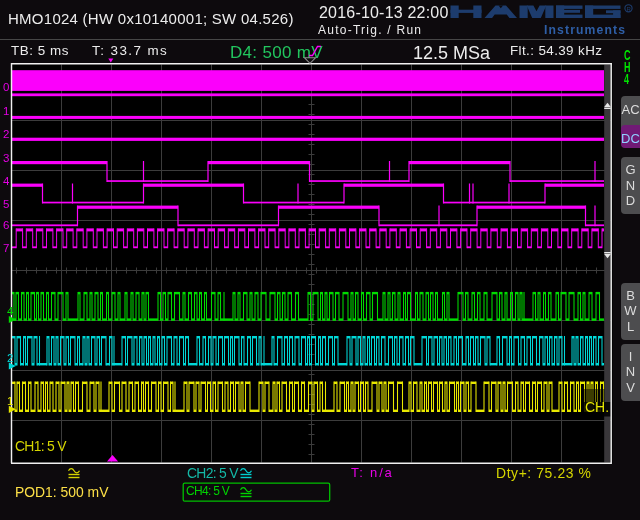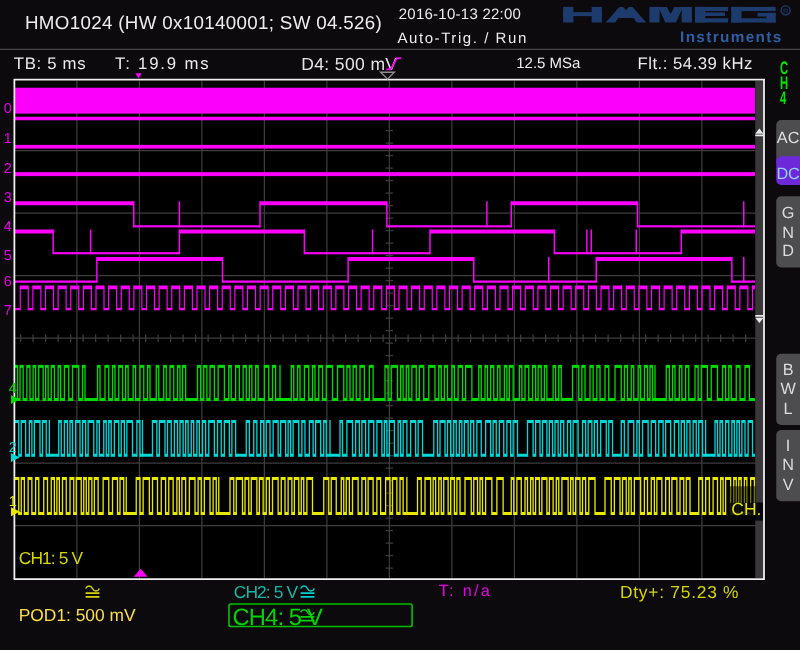--- a/index.html
+++ b/index.html
@@ -1,26 +1,26 @@
 <!DOCTYPE html>
 <html><head><meta charset="utf-8"><style>
 html,body{margin:0;padding:0}
 body{width:640px;height:520px;background:#0d0a0d;font-family:"Liberation Sans",sans-serif;position:relative;overflow:hidden}
 .t{position:absolute;white-space:pre}
 .w{color:#ececec}
 .box{position:absolute;left:621px;width:19px;background:#4d4d4f;border-radius:4px 0 0 4px;color:#dcdcdc;text-align:center;font-size:13px}
 </style></head><body>
-<div class="t w" style="left:20px;top:9.5px;font-size:15px;letter-spacing:0.26px">HMO1024 (HW 0x10140001; SW 04.526)</div>
-<div class="t w" style="left:319px;top:3.5px;font-size:12px;letter-spacing:0.2px">2016-10-13 22:00</div>
+<div class="t w" style="left:8px;top:9.5px;font-size:15px;letter-spacing:0.26px">HMO1024 (HW 0x10140001; SW 04.526)</div>
+<div class="t w" style="left:319px;top:3.5px;font-size:16px;letter-spacing:0.2px">2016-10-13 22:00</div>
 <div class="t w" style="left:318px;top:22.5px;font-size:12px;letter-spacing:1.25px">Auto-Trig. / Run</div>
 <div style="position:absolute;left:0;top:39px;width:640px;height:1px;background:#464646"></div>
 <div class="t w" style="left:11px;top:43px;font-size:13.4px;letter-spacing:0.55px">TB: 5 ms</div>
-<div class="t w" style="left:92px;top:43px;font-size:13.4px;letter-spacing:1.45px">T: 19.9 ms</div>
-<div class="t" style="left:241px;top:43px;font-size:14px;letter-spacing:0.3px;color:#e5e5e5">D4: 500 mV</div>
-<div class="t w" style="left:413px;top:43px;font-size:12px">12.5 MSa</div>
+<div class="t w" style="left:92px;top:43px;font-size:13.4px;letter-spacing:1.45px">T: 33.7 ms</div>
+<div class="t" style="left:230px;top:43px;font-size:17px;letter-spacing:0.3px;color:#22c55e">D4: 500 mV</div>
+<div class="t w" style="left:413px;top:43px;font-size:18px">12.5 MSa</div>
 <div class="t w" style="left:510px;top:43px;font-size:13.4px;letter-spacing:0.4px">Flt.: 54.39 kHz</div>
 <svg width="640" height="520" style="position:absolute;left:0;top:0">
 <rect x="450.5" y="5.5" width="8.2" height="12.5" fill="#1d3c6d"></rect>
 <rect x="473.3" y="5.5" width="8.2" height="12.5" fill="#1d3c6d"></rect>
 <rect x="450.5" y="9.7" width="31.0" height="3.2" fill="#1d3c6d"></rect>
 <polygon points="484.5,18.0 495.5,5.5 506,5.5 517,18.0 509.4,18.0 506.8,14.4 494.7,14.4 492.1,18.0" fill="#1d3c6d"></polygon>
 <polygon points="498.6,5.5 503.0,5.5 500.8,8.2" fill="#0d0a0d"></polygon>
 <rect x="519.5" y="5.5" width="8.2" height="12.5" fill="#1d3c6d"></rect>
 <rect x="545.3" y="5.5" width="8.2" height="12.5" fill="#1d3c6d"></rect>
 <polygon points="526.7,5.5 533.4,5.5 536.5,11.2 539.6,5.5 546.3,5.5 540.8,18.0 532.2,18.0" fill="#1d3c6d"></polygon>
@@ -813,21 +813,21 @@
 <path d="M240.5 470.8c1.4 -2.8 4.1 -2.8 5.5 0c1.4 2.8 4.1 2.8 5.5 0" stroke="#00cfcf" stroke-width="1.2" fill="none"></path>
     <rect x="240.5" y="473.8" width="11" height="1.4" fill="#00cfcf"></rect>
     <rect x="240.5" y="476.8" width="11" height="1.4" fill="#00cfcf"></rect>
 <path d="M240.5 489.8c1.4 -2.8 4.1 -2.8 5.5 0c1.4 2.8 4.1 2.8 5.5 0" stroke="#00d400" stroke-width="1.2" fill="none"></path>
     <rect x="240.5" y="492.8" width="11" height="1.4" fill="#00d400"></rect>
     <rect x="240.5" y="495.8" width="11" height="1.4" fill="#00d400"></rect>
 <rect x="183.2" y="483.2" width="146.5" height="18" fill="none" stroke="#00c000" stroke-width="1.3" rx="1.5"></rect>
 </svg>
 <div class="t" style="left:623.5px;top:48.5px;font-size:14.5px;font-weight:bold;color:#00e400;line-height:12.4px;transform:scaleX(0.62);transform-origin:left top">C<br>H<br>4</div>
 <div class="box" style="top:96px;height:37px;line-height:27.5px">AC</div>
-<div class="box" style="top:125px;height:23px;line-height:28.5px;background:#6d28d9;color:#8fd0ff">DC</div>
+<div class="box" style="top:125px;height:23px;line-height:28.5px;background:#701a75;color:#8fd0ff">DC</div>
 <div class="box" style="top:157px;height:57px;line-height:15.7px;padding-top:5px;box-sizing:border-box">G<br>N<br>D</div>
 <div class="box" style="top:282.5px;height:57.5px;line-height:15.7px;padding-top:5px;box-sizing:border-box">B<br>W<br>L</div>
 <div class="box" style="top:343.5px;height:57.5px;line-height:15.7px;padding-top:5px;box-sizing:border-box">I<br>N<br>V</div>
 <div class="t" style="left:15px;top:438px;font-size:13.9px;letter-spacing:-0.7px;color:#d6d600">CH1: 5 V</div>
 <div class="t" style="left:187px;top:465px;font-size:13.9px;letter-spacing:-0.7px;color:#14b8a6">CH2: 5 V</div>
 <div class="t" style="left:351px;top:465px;font-size:13px;letter-spacing:1.8px;color:#e800e8">T: n/a</div>
 <div class="t" style="left:496px;top:465px;font-size:13.9px;letter-spacing:0.6px;color:#d6d600">Dty+: 75.23 %</div>
 <div class="t" style="left:15px;top:483.8px;font-size:13.9px;color:#fde047">POD1: 500 mV</div>
-<div class="t" style="left:186px;top:483.8px;font-size:19px;letter-spacing:-0.7px;color:#00d400">CH4: 5 V</div>
+<div class="t" style="left:186px;top:483.8px;font-size:12px;letter-spacing:-0.7px;color:#00d400">CH4: 5 V</div>
 </body></html>

